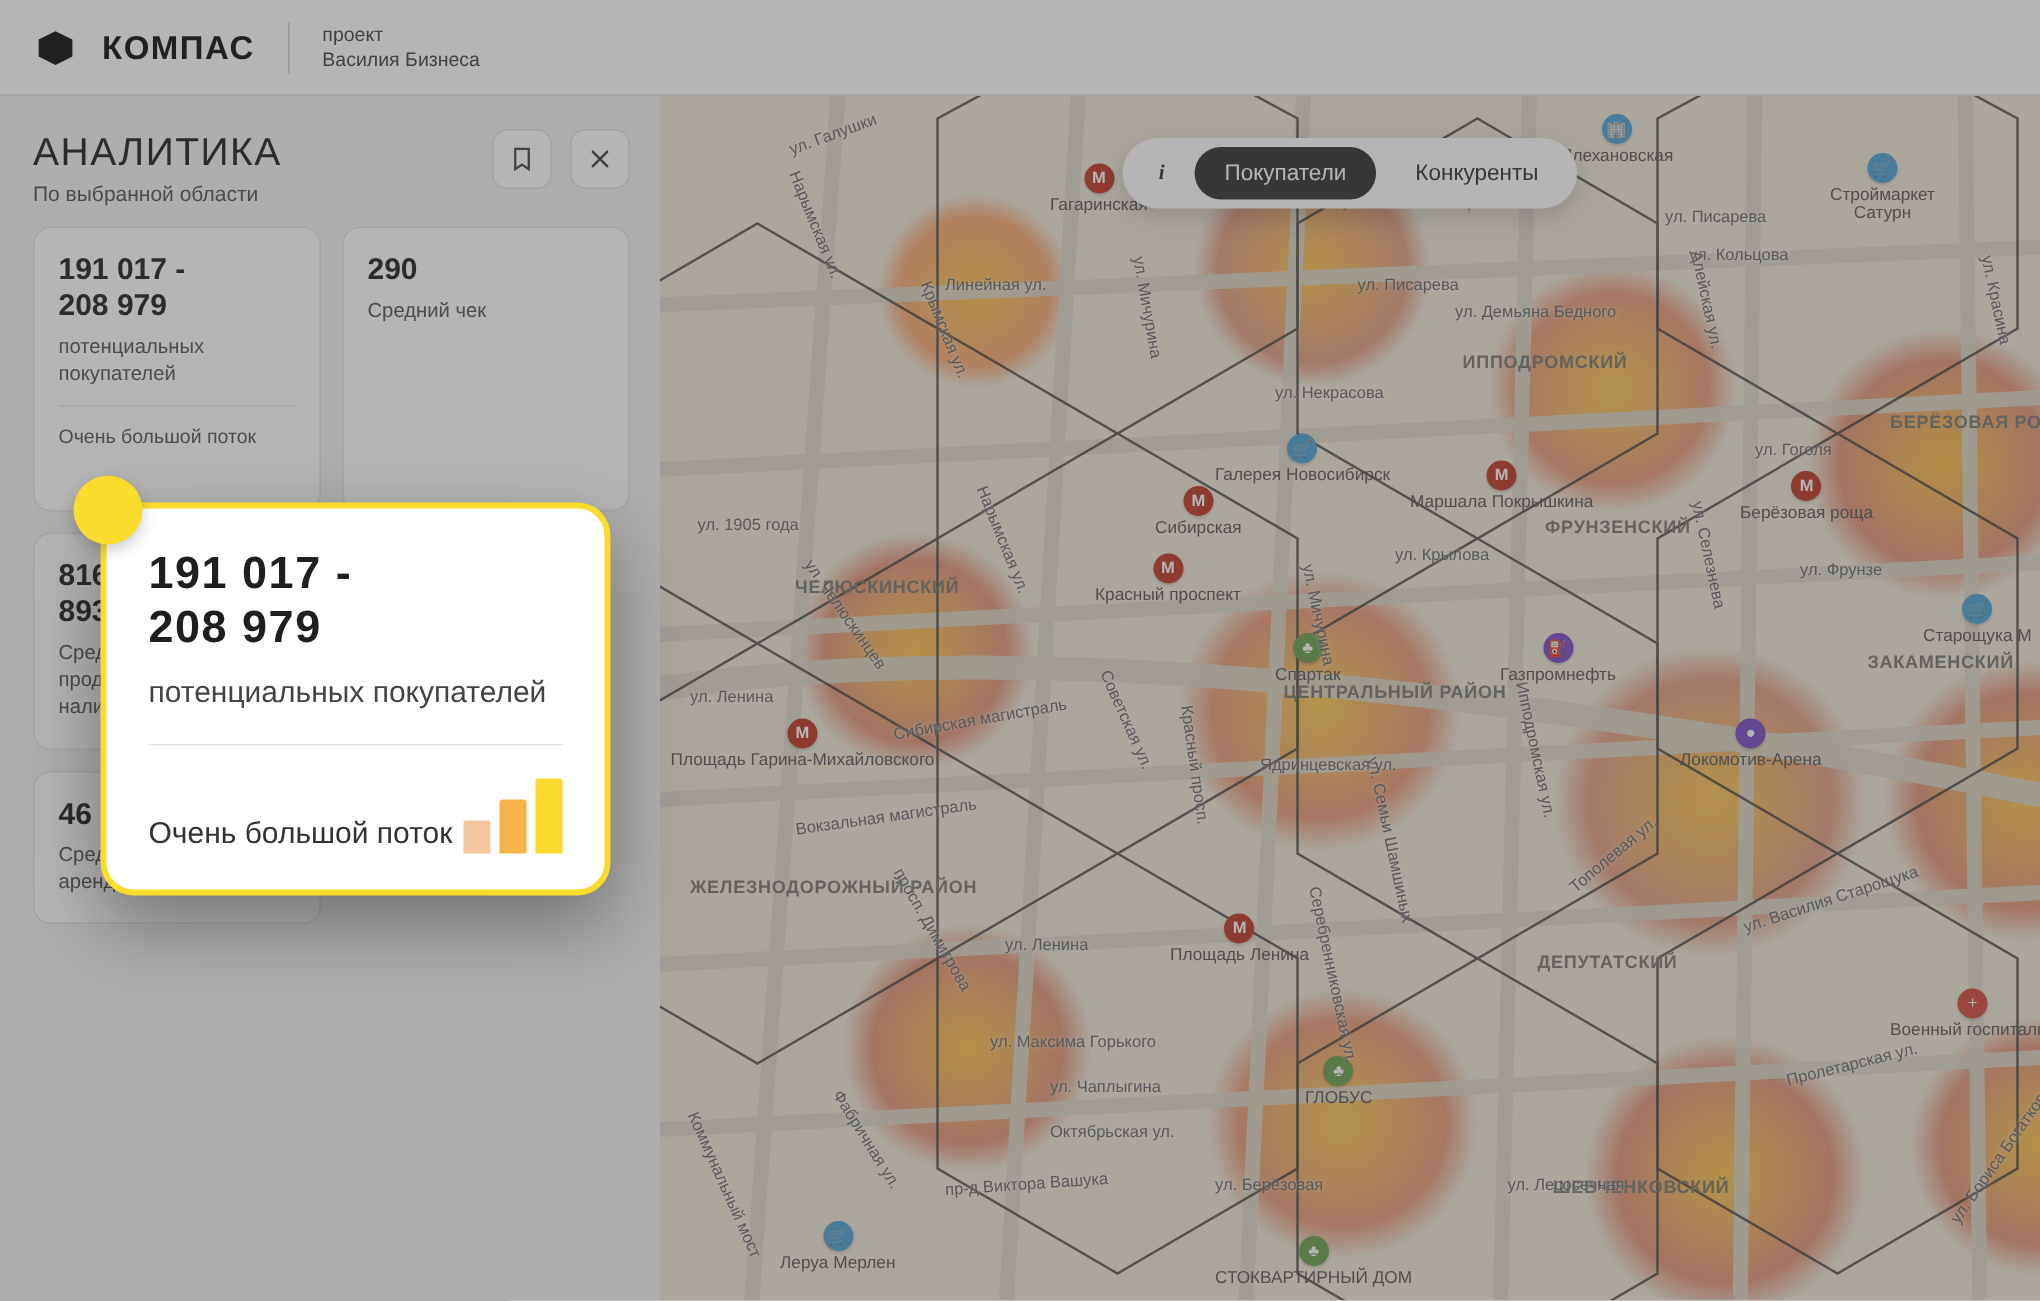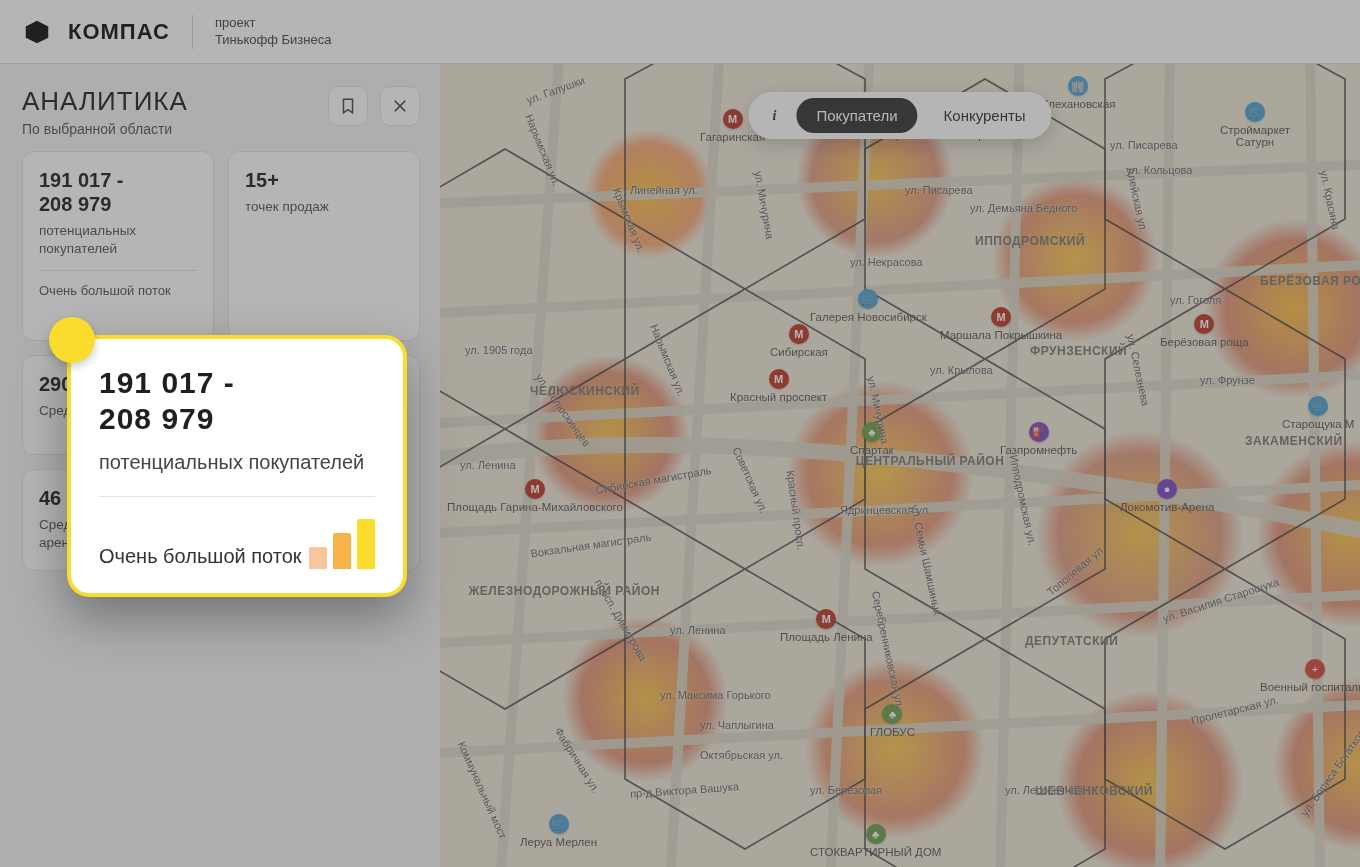--- a/index.html
+++ b/index.html
@@ -165,21 +165,20 @@
     white-space:nowrap;
     text-shadow: 0 0 3px rgba(255,255,255,0.7);
   }
   .district {
     position:absolute;
     font-size:12px;
     font-weight:700;
     color:#7a7a74;
     letter-spacing:0.5px;
     white-space:nowrap;
-    text-align:right;
   }
   .poi {
     position:absolute;
     font-size:11.5px;
     color:#3a3a3a;
     display:flex; flex-direction:column; align-items:center;
     gap:2px;
     white-space:nowrap;
   }
   .poi .dot {
@@ -295,21 +294,21 @@
 <header class="header">
   <div class="logo-mark">
     <svg viewBox="0 0 32 32">
         <path fill="#111" d="M4 10 L16 4 L28 10 L28 22 L16 28 L4 22 Z M9 13 L16 9.5 L23 13 L23 19 L16 22.5 L9 19 Z"></path>
       </svg>
   </div>
   <div class="logo-word">КОМПАС</div>
   <div class="header-sep"></div>
   <div class="subline">
     <span class="l1">проект</span>
-    <span class="l2">Тинькофф Бизнеса</span>
+    <span class="l2">Василия Бизнеса</span>
   </div>
 </header>
 
 <div class="main">
 
   <aside class="panel">
     <div class="panel-top">
       <div>
         <div class="panel-title">АНАЛИТИКА</div>
         <div class="panel-sub">По выбранной области</div>
@@ -334,24 +333,20 @@
       <div class="card card1">
         <div class="big">
           <span>191 017 -</span><br>
           <span>208 979</span>
         </div>
         <div class="desc">потенциальных покупателей</div>
         <hr class="hr">
         <div class="note">Очень большой поток</div>
       </div>
 
-      <div class="card card1">
-        <div class="big">15+</div>
-        <div class="desc">точек продаж</div>
-      </div>
 
       <div class="card">
         <div class="big">290</div>
         <div class="desc">Средний чек</div>
       </div>
 
       <div class="card" style="grid-row: span 2">
         <div class="big">
           <span>816</span><br>
           <span>893</span>

